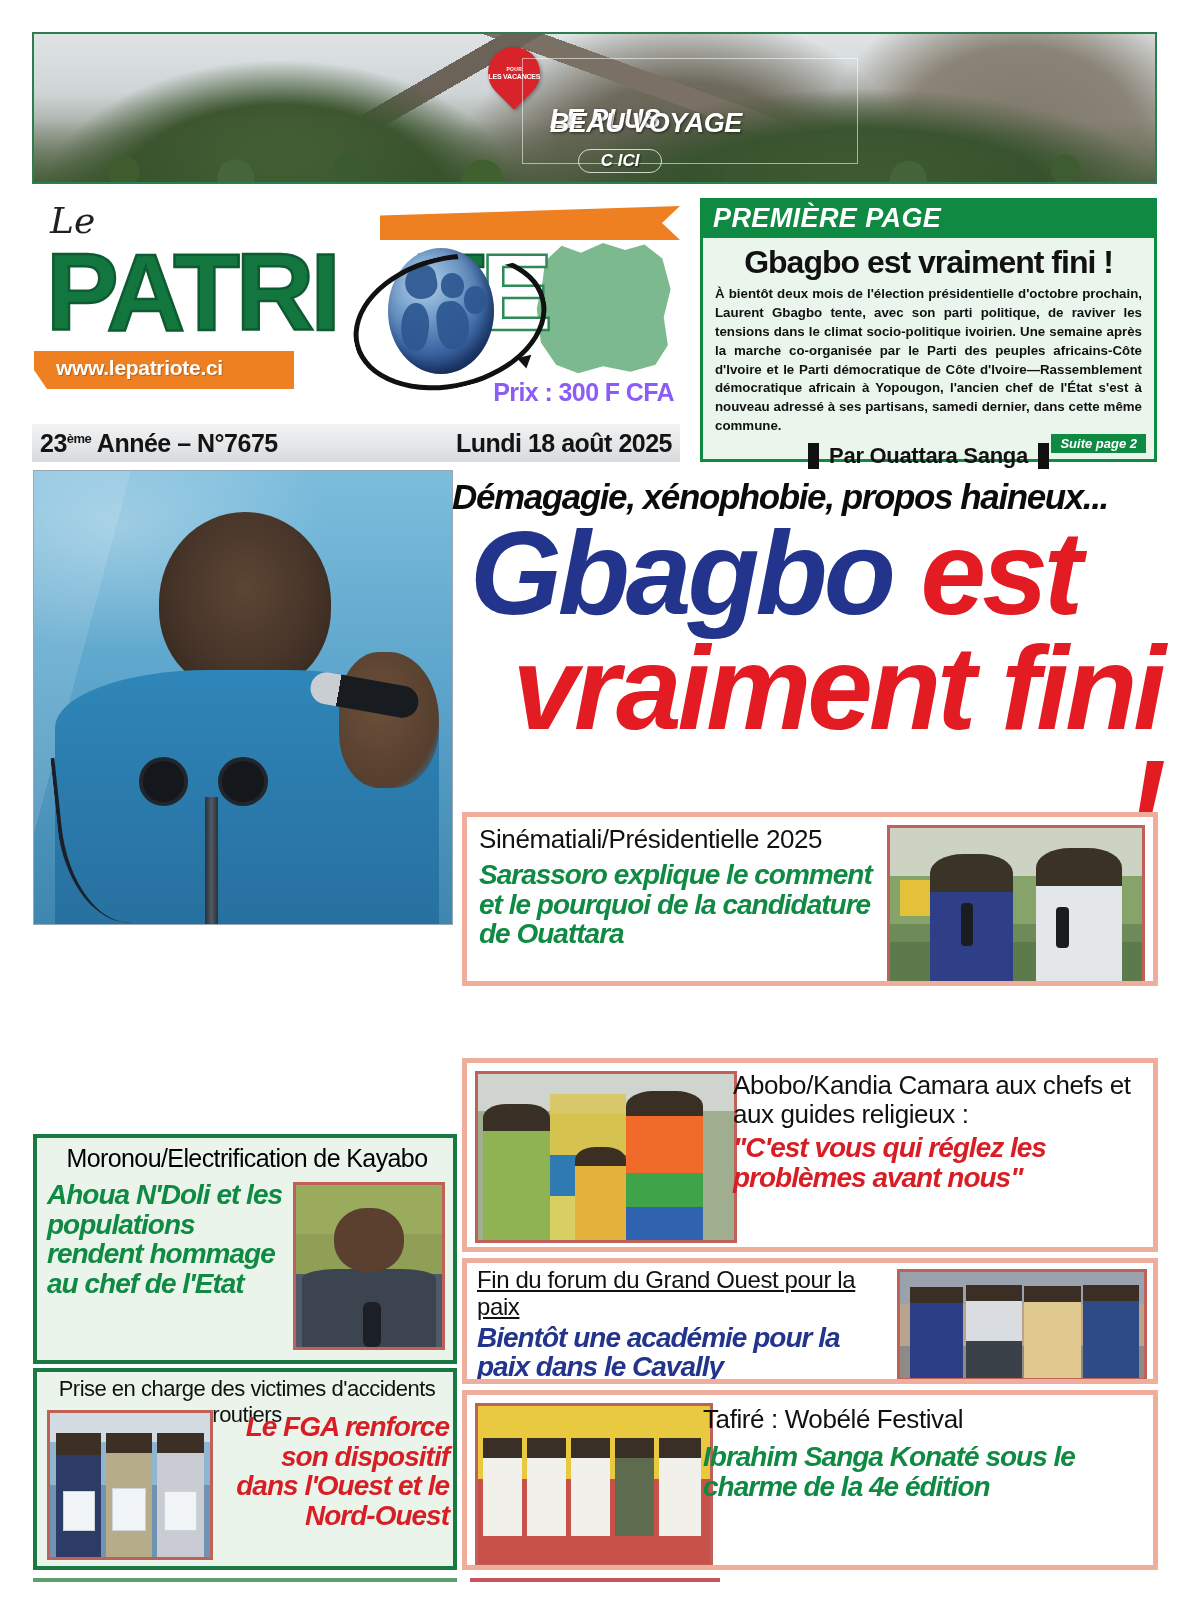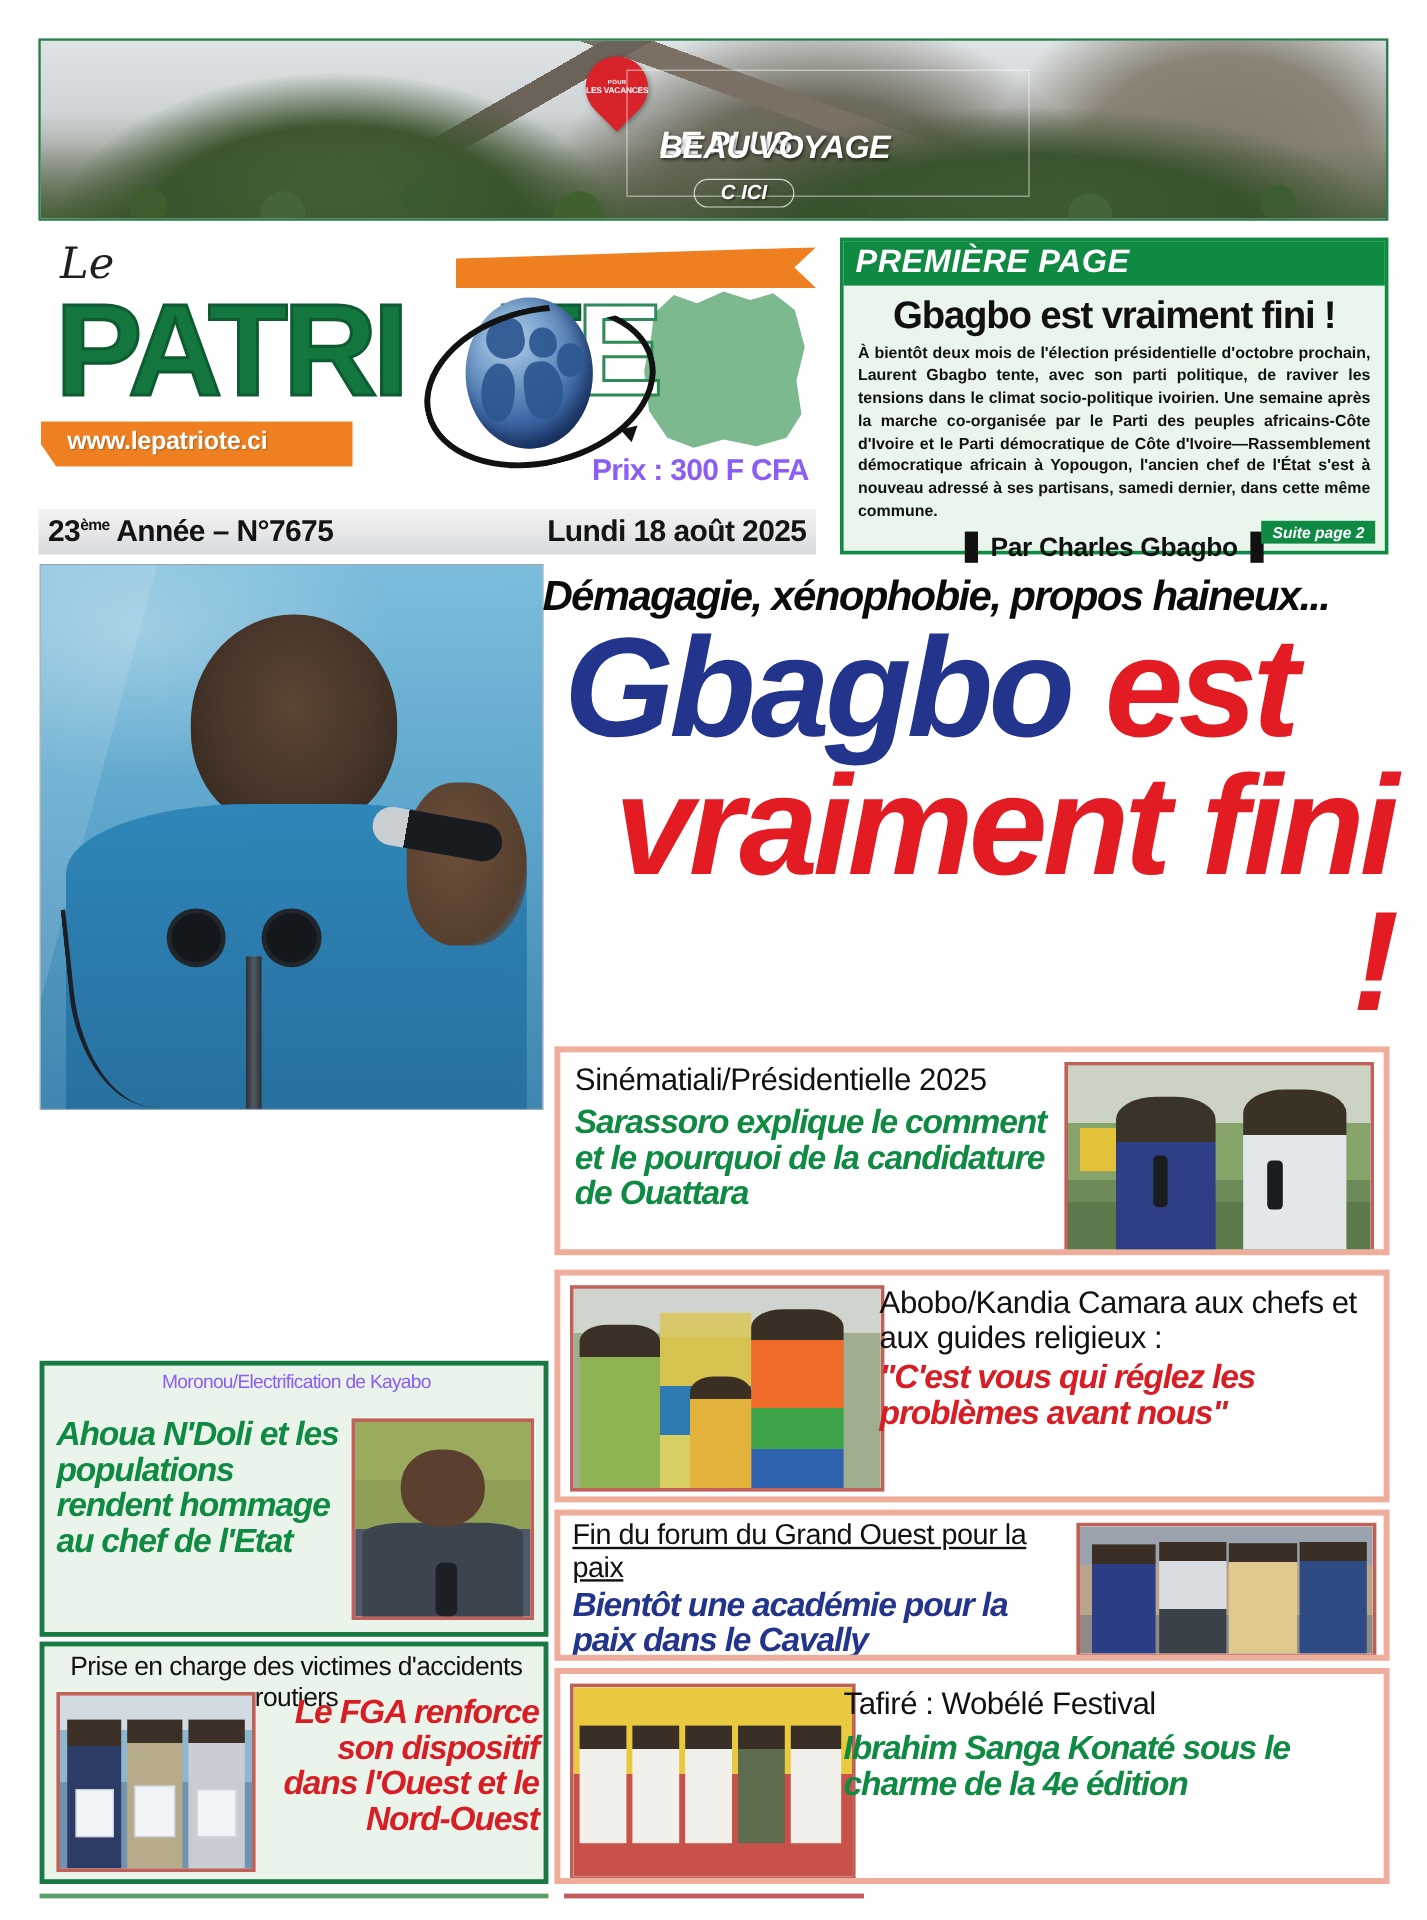--- a/index.html
+++ b/index.html
@@ -222,21 +222,21 @@
   .hl-blue { color:#23348c; }
   .hl-red  { color:#e31b23; }
   .hl-l1 { text-align:left; padding-left:18px; }
   .hl-l2 { text-align:right; }
 
   
   .rsec {
     position:absolute; left:462px; border:5px solid #efae9b; background:#fff;
     overflow:hidden;
   }
-  .r1 { top:872px; width:696px; height:174px; }
+  .r1 { top:812px; width:696px; height:174px; }
   .r2 { top:1058px; width:696px; height:194px; }
   .r3 { top:1258px; width:696px; height:126px; }
   .r4 { top:1390px; width:696px; height:180px; }
 
   .ph { position:absolute; border:3px solid #bf6158; overflow:hidden; }
   .ph-inner { position:absolute; inset:0; }
 
   .kicker-bl { font-size:26px; font-weight:500; color:#111; letter-spacing:-.4px; line-height:1.12; }
   .head-green { font-size:28px; font-weight:900; font-style:italic; color:#0f8a43; letter-spacing:-1px; line-height:1.06; }
   .head-red   { font-size:28px; font-weight:900; font-style:italic; color:#d81e25; letter-spacing:-1px; line-height:1.06; }
@@ -295,21 +295,21 @@
   .lph { position:absolute; overflow:hidden; }
   .l1-photo { left:10px; top:10px; width:155px; height:180px; border:3px solid #1f7a45;
               background: linear-gradient(180deg,#cfe2ee 0 22%, #9bbfd6 22% 44%, #2b3f6b 44% 100%); }
   .l1-hair { position:absolute; left:28%; top:8%; width:46%; height:22%; background:#cfcfcf; border-radius:50% 50% 20% 20%; }
   .l1-face { position:absolute; left:30%; top:18%; width:42%; height:30%; background:#4b362a; border-radius:46%; }
   .l1-suit { position:absolute; left:8%; top:46%; width:84%; height:56%; background:linear-gradient(180deg,#2f4474,#26385f); border-radius:30% 30% 0 0/14%; }
   .l1-tie { position:absolute; left:46%; top:52%; width:9%; height:40%; background:#1a2540; }
   .l1-text { position:absolute; left:176px; top:8px; width:236px; text-align:center; }
 
   .l2-kicker { position:absolute; left:8px; top:6px; width:404px; text-align:center;
-               font-size:16px; font-weight:500; color:#8b5cf6; letter-spacing:-.6px; }
+               font-size:25px; font-weight:500; color:#000000; letter-spacing:-.6px; }
   .l2-text { position:absolute; left:10px; top:42px; width:250px; }
   .l2-photo { right:8px; top:44px; width:152px; height:168px; border:3px solid #bf6158;
               background: linear-gradient(180deg,#9bab5e 0 30%, #8f9f55 30% 55%, #4e5a6a 55% 100%); }
   .l2-face { position:absolute; left:26%; top:14%; width:48%; height:40%; background:#5b4030; border-radius:46%; }
   .l2-body { position:absolute; left:4%; top:52%; width:92%; height:50%; background:#3c4450; border-radius:26% 26% 0 0/12%; }
   .l2-mic { position:absolute; left:46%; top:72%; width:12%; height:28%; background:#1c2026; border-radius:6px; }
 
   .l3-kicker { position:absolute; left:6px; top:4px; width:408px; text-align:center;
                font-size:22px; font-weight:500; color:#111; letter-spacing:-.5px; }
   .l3-photo { left:10px; top:38px; width:166px; height:150px; border:3px solid #bf6158;
@@ -364,21 +364,21 @@
     <div><span>23</span><sup>ème</sup><span> Année – N°7675</span></div>
     <div>Lundi 18 août 2025</div>
   </div>
 
   <div class="ppbox">
     <div class="pp-head">PREMIÈRE PAGE</div>
     <div class="pp-title">Gbagbo est vraiment fini !</div>
     <div class="pp-body">À bientôt deux mois de l'élection présidentielle d'octobre prochain, Laurent Gbagbo tente, avec son parti politique, de raviver les tensions dans le climat socio-politique ivoirien. Une semaine après la marche co-organisée par le Parti des peuples africains-Côte d'Ivoire et le Parti démocratique de Côte d'Ivoire—Rassemblement démocratique africain à Yopougon, l'ancien chef de l'État s'est à nouveau adressé à ses partisans, samedi dernier, dans cette même commune.</div>
     <div class="pp-foot">
       <span class="pp-sq"></span>
-      <span class="pp-by">Par Charles Gbagbo</span>
+      <span class="pp-by">Par Ouattara Sanga</span>
       <span class="pp-sq"></span>
     </div>
     <div class="pp-suite">Suite page 2</div>
   </div>
 
   <div class="mainphoto">
     <div class="mp-bg"></div>
     <div class="mp-head"></div>
     <div class="mp-shirt"></div>
     <div class="mp-hand"></div>

